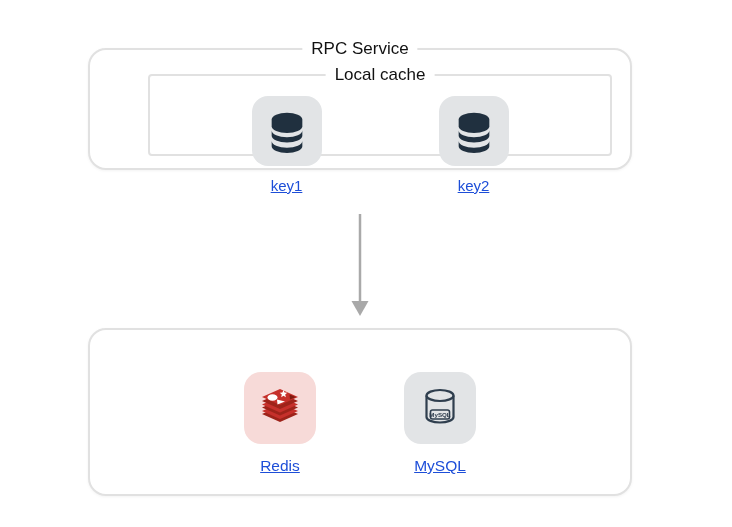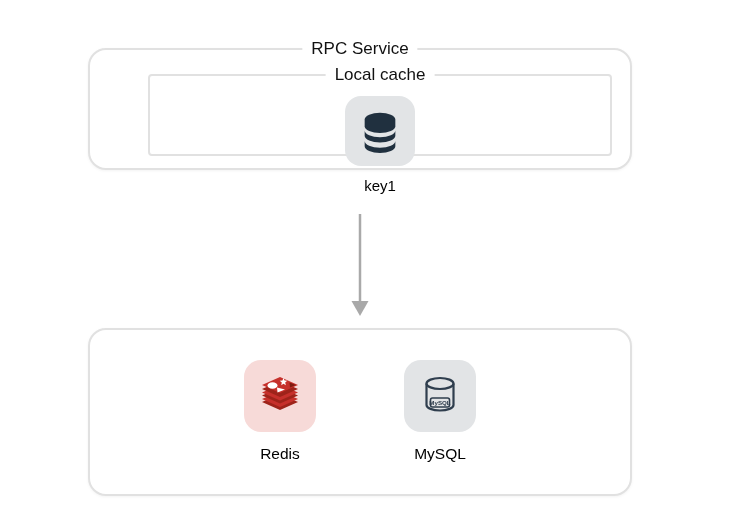--- a/index.html
+++ b/index.html
@@ -47,41 +47,42 @@
     justify-content: center;
     gap: 117px;
     padding-top: 20px;
   }
   .node-row-storage {
     position: absolute;
     left: 0; right: 0; top: 0;
     display: flex;
     justify-content: center;
     gap: 88px;
-    padding-top: 30px;
+    padding-top: 42px;
   }
   .node {
     display: flex;
     flex-direction: column;
     align-items: center;
   }
   .tile {
     width: 70px; height: 70px;
     border-radius: 16px;
     background: #e2e4e6;
     display: flex;
     align-items: center;
     justify-content: center;
   }
   .tile-lg { width: 72px; height: 72px; border-radius: 17px; }
   .tile-redis { background: #f7dad8; }
   .node-label {
     margin-top: 11px;
     font-size: 15px;
-    color: #000000;
+    color: #1d4ed8;
+    text-decoration: underline;
   }
   .node-label-lg { margin-top: 13px; font-size: 15.5px; }
   .flow-arrow {
     position: absolute;
     left: 346px; top: 214px;
     width: 28px; height: 103px;
   }
 </style>
 </head>
 <body>
@@ -102,20 +103,32 @@
               <g fill="#20303f">
                 <path d="M8,12 a16,7 0 0 1 32,0 v7 a16,7 0 0 1 -32,0 z"></path>
                 <path d="M8,23.5 a16,7 0 0 0 32,0 v5.5 a16,7 0 0 1 -32,0 z"></path>
                 <path d="M8,34.5 a16,7 0 0 0 32,0 v5.5 a16,7 0 0 1 -32,0 z"></path>
               </g>
             </svg>
           </div>
           <div class="node-label">key1</div>
         </div>
 
+        <div class="node">
+          <div class="tile">
+            <svg width="46" height="46" viewBox="0 0 48 48" aria-hidden="true">
+              <g fill="#20303f">
+                <path d="M8,12 a16,7 0 0 1 32,0 v7 a16,7 0 0 1 -32,0 z"></path>
+                <path d="M8,23.5 a16,7 0 0 0 32,0 v5.5 a16,7 0 0 1 -32,0 z"></path>
+                <path d="M8,34.5 a16,7 0 0 0 32,0 v5.5 a16,7 0 0 1 -32,0 z"></path>
+              </g>
+            </svg>
+          </div>
+          <div class="node-label">key2</div>
+        </div>
 
 
       </div>
     </div>
   </div>
 
   <svg class="flow-arrow" viewBox="0 0 28 103" aria-hidden="true">
     <line x1="14" y1="0" x2="14" y2="89" stroke="#a9a9a9" stroke-width="2.5"></line>
     <polygon points="5.5,87 22.5,87 14,102" fill="#a9a9a9"></polygon>
   </svg>

